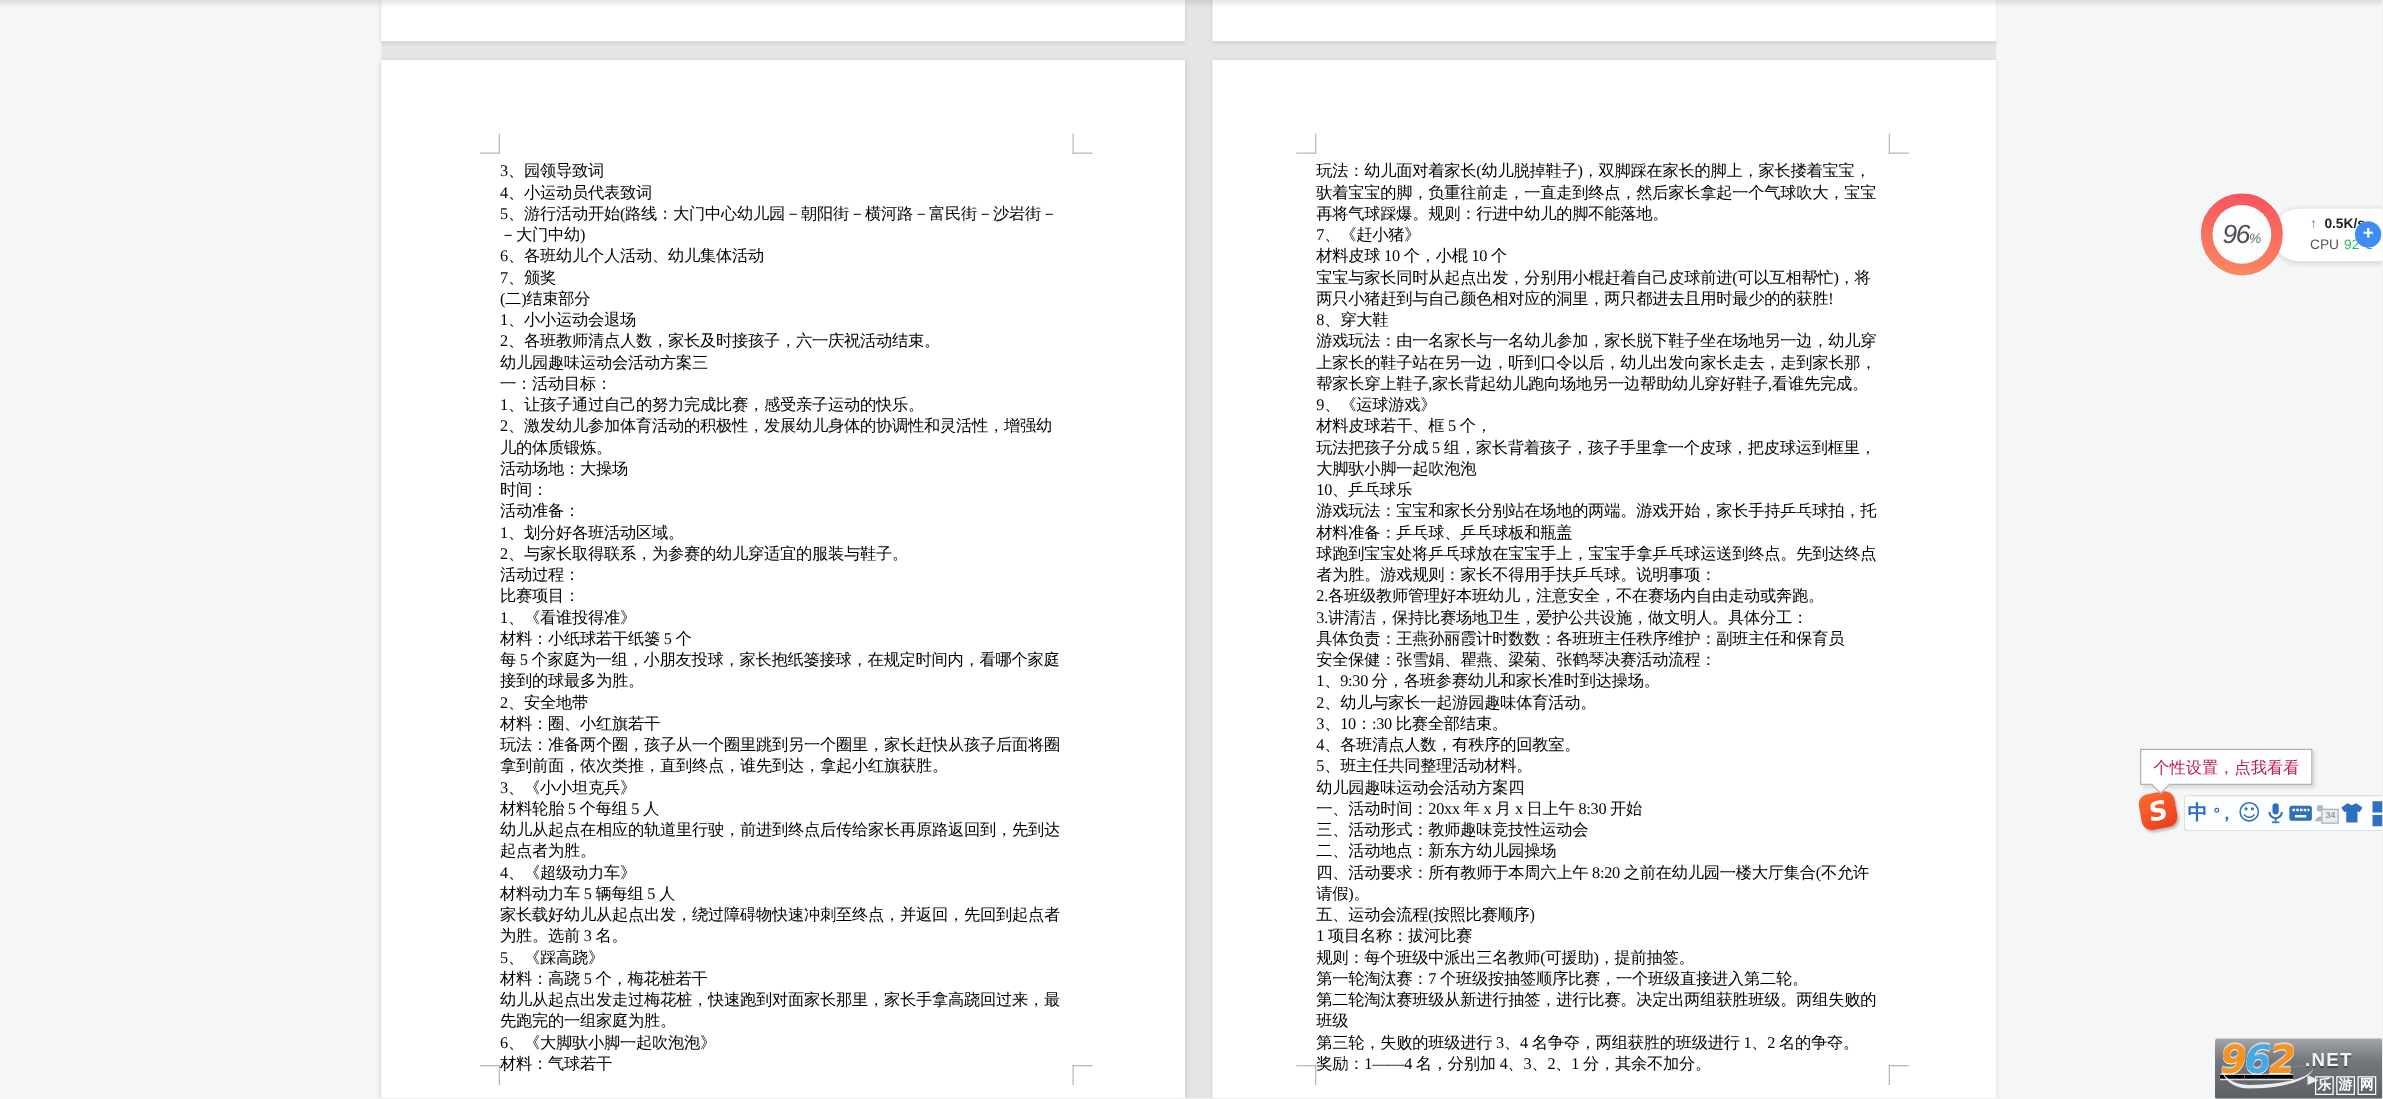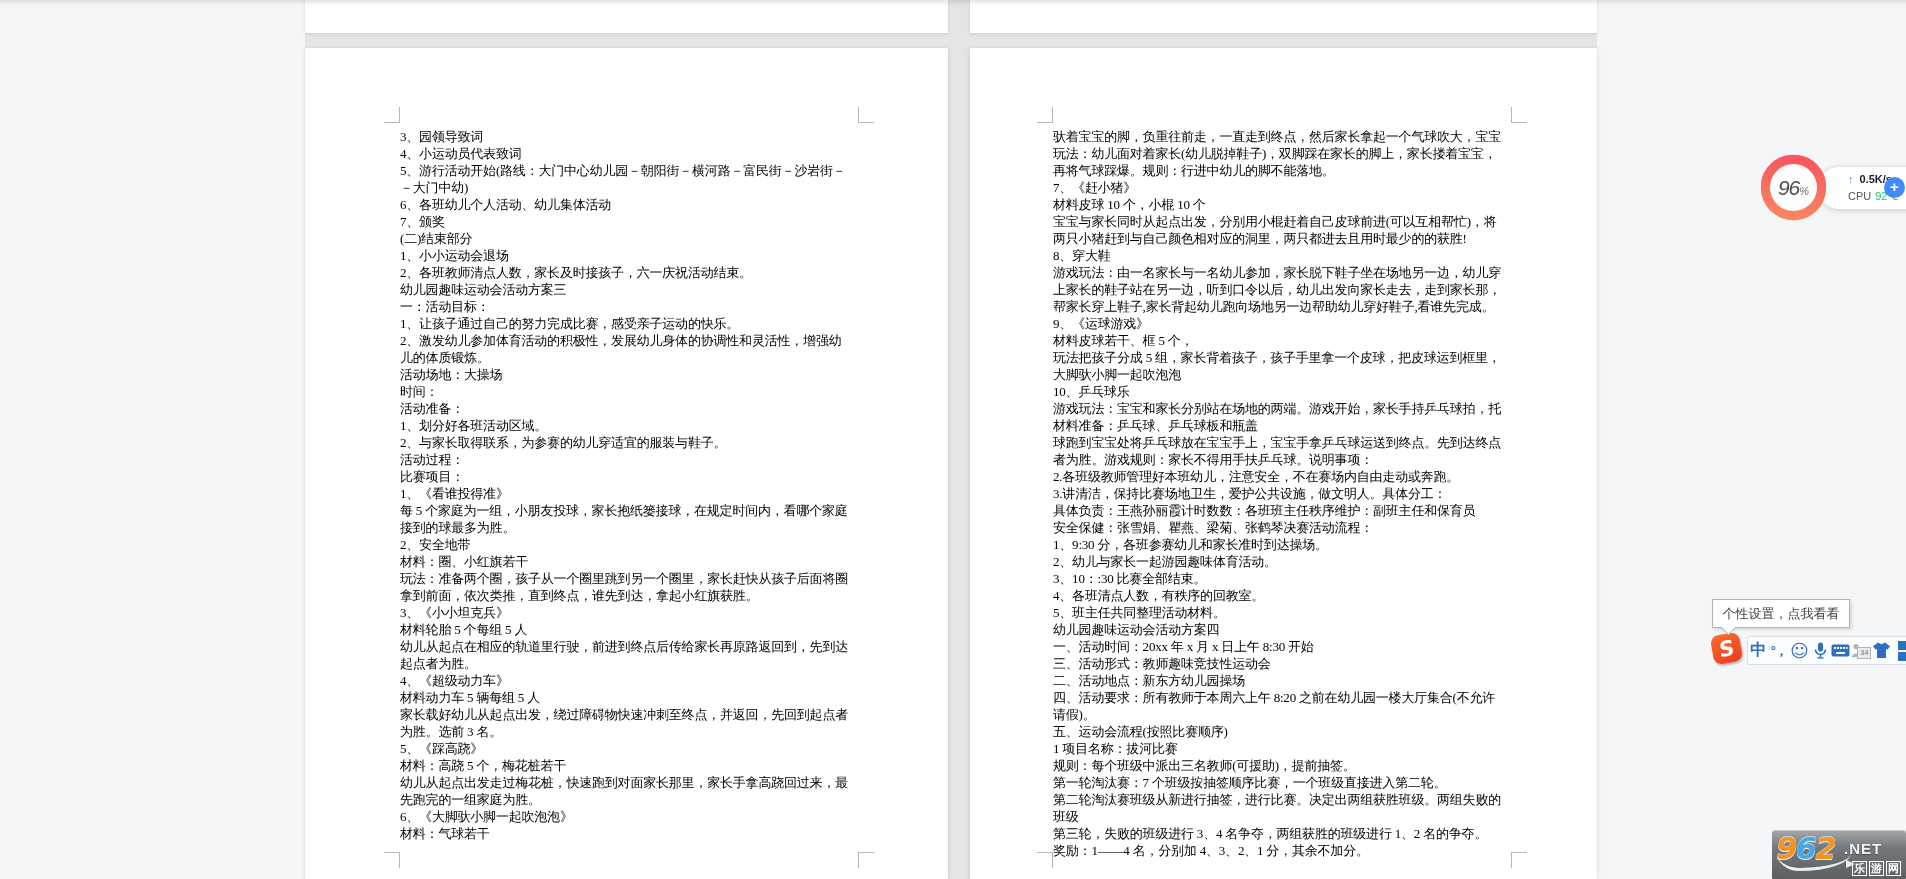--- a/index.html
+++ b/index.html
@@ -51,21 +51,21 @@
              border-radius:53% 47% 50% 50% / 47% 53% 49% 51%;
              transform:rotate(40deg);opacity:.9;}
   .ball-core{position:absolute;left:9px;top:9px;width:47px;height:47px;border-radius:50%;
              background:#fdfdfd;display:flex;align-items:center;justify-content:center;}
   .pct-num{font-size:21px;color:#4a4d52;letter-spacing:-1px;}
   .pct-sign{font-size:11px;color:#6a6d72;margin-top:7px;}
 
   
   .tooltip{position:absolute;left:1712px;top:599px;width:136px;height:27px;background:#fff;
            border:1px solid #b2b2b2;box-shadow:2px 2px 3px rgba(0,0,0,0.12);z-index:40;
-           display:flex;align-items:center;justify-content:center;font-size:13px;color:#404040;}
+           display:flex;align-items:center;justify-content:center;font-size:13px;color:#be185d;}
   .tooltip::after{content:"";position:absolute;left:10px;bottom:-6px;width:10px;height:10px;
            background:#fff;border-right:1px solid #b2b2b2;border-bottom:1px solid #b2b2b2;
            transform:rotate(45deg);}
 
   
   .ime-bar{position:absolute;left:1747px;top:636px;width:159px;height:27px;
            background:#fcfdfe;border:1px solid #dcdfe3;border-right:none;
            border-radius:3px 0 0 3px;z-index:35;display:flex;align-items:center;}
   .ime-icon{width:22px;display:flex;align-items:center;justify-content:center;height:27px;}
   .sogou-logo{position:absolute;left:1712px;top:634px;width:29px;height:29px;z-index:36;
@@ -83,21 +83,21 @@
   .stats-book i{font-style:normal;font-weight:bold;font-size:7px;color:#8d99a5;line-height:1;}
   .halfgrid{width:9px;height:20px;display:flex;flex-direction:column;gap:2px;margin-left:6px;}
   .halfgrid div{width:9px;height:9px;background:#2e6fc0;}
 
   
   .wm{position:absolute;left:1772px;top:830px;width:134px;height:49px;z-index:40;
       background:linear-gradient(180deg,#a2a6a9 0%,#74787c 35%,#5b5f63 100%);
       border-top:1px solid #c9cbcd;border-radius:3px;overflow:hidden;}
   .wm-962{position:absolute;left:4px;top:-1px;font-style:italic;font-weight:900;font-size:31px;
       letter-spacing:-2px;font-family:"DejaVu Sans",sans-serif;
-      text-shadow:0 1px 0 #fff,0 -1px 0 rgba(255,255,255,.6);}
+      text-shadow:0 1px 0 #fff,0 -1px 0 rgba(255,255,255,.6);text-decoration:underline;}
   .d-orange{color:#f69220;}
   .d-blue{color:#45a7e3;}
   .wm-net{position:absolute;left:72px;top:9px;font-weight:800;font-size:15px;color:#f2f3f4;
       letter-spacing:1px;text-shadow:0 1px 1px rgba(0,0,0,.4);}
   .wm-swoosh{position:absolute;left:5px;top:22px;width:74px;height:15px;
       border-bottom:3px solid #eceded;border-radius:0 0 70% 30% / 0 0 100% 100%;}
   .wm-arrowhead{position:absolute;left:74px;top:29px;width:0;height:0;
       border-left:9px solid #eceded;border-top:4px solid transparent;border-bottom:4px solid transparent;}
   .wm-site{position:absolute;right:5px;bottom:4px;display:flex;gap:2px;}
   .wm-char{border:1px solid #fff;color:#fff;font-size:11px;font-weight:bold;
@@ -129,20 +129,21 @@
         <div class="doc-line">2、激发幼儿参加体育活动的积极性，发展幼儿身体的协调性和灵活性，增强幼</div>
         <div class="doc-line">儿的体质锻炼。</div>
         <div class="doc-line">活动场地：大操场</div>
         <div class="doc-line">时间：</div>
         <div class="doc-line">活动准备：</div>
         <div class="doc-line">1、划分好各班活动区域。</div>
         <div class="doc-line">2、与家长取得联系，为参赛的幼儿穿适宜的服装与鞋子。</div>
         <div class="doc-line">活动过程：</div>
         <div class="doc-line">比赛项目：</div>
         <div class="doc-line">1、《看谁投得准》</div>
+        <div class="doc-line">材料：小纸球若干纸篓 5 个</div>
         <div class="doc-line">每 5 个家庭为一组，小朋友投球，家长抱纸篓接球，在规定时间内，看哪个家庭</div>
         <div class="doc-line">接到的球最多为胜。</div>
         <div class="doc-line">2、安全地带</div>
         <div class="doc-line">材料：圈、小红旗若干</div>
         <div class="doc-line">玩法：准备两个圈，孩子从一个圈里跳到另一个圈里，家长赶快从孩子后面将圈</div>
         <div class="doc-line">拿到前面，依次类推，直到终点，谁先到达，拿起小红旗获胜。</div>
         <div class="doc-line">3、《小小坦克兵》</div>
         <div class="doc-line">材料轮胎 5 个每组 5 人</div>
         <div class="doc-line">幼儿从起点在相应的轨道里行驶，前进到终点后传给家长再原路返回到，先到达</div>
         <div class="doc-line">起点者为胜。</div>
@@ -153,22 +154,22 @@
         <div class="doc-line">5、《踩高跷》</div>
         <div class="doc-line">材料：高跷 5 个，梅花桩若干</div>
         <div class="doc-line">幼儿从起点出发走过梅花桩，快速跑到对面家长那里，家长手拿高跷回过来，最</div>
         <div class="doc-line">先跑完的一组家庭为胜。</div>
         <div class="doc-line">6、《大脚驮小脚一起吹泡泡》</div>
         <div class="doc-line">材料：气球若干</div>
       </div>
   </div>
   <div class="page page2">
     <div class="textarea ta2">
+        <div class="doc-line">玩法：幼儿面对着家长(幼儿脱掉鞋子)，双脚踩在家长的脚上，家长搂着宝宝，</div>
         <div class="doc-line">驮着宝宝的脚，负重往前走，一直走到终点，然后家长拿起一个气球吹大，宝宝</div>
-        <div class="doc-line">玩法：幼儿面对着家长(幼儿脱掉鞋子)，双脚踩在家长的脚上，家长搂着宝宝，</div>
         <div class="doc-line">再将气球踩爆。规则：行进中幼儿的脚不能落地。</div>
         <div class="doc-line">7、《赶小猪》</div>
         <div class="doc-line">材料皮球 10 个，小棍 10 个</div>
         <div class="doc-line">宝宝与家长同时从起点出发，分别用小棍赶着自己皮球前进(可以互相帮忙)，将</div>
         <div class="doc-line">两只小猪赶到与自己颜色相对应的洞里，两只都进去且用时最少的的获胜!</div>
         <div class="doc-line">8、穿大鞋</div>
         <div class="doc-line">游戏玩法：由一名家长与一名幼儿参加，家长脱下鞋子坐在场地另一边，幼儿穿</div>
         <div class="doc-line">上家长的鞋子站在另一边，听到口令以后，幼儿出发向家长走去，走到家长那，</div>
         <div class="doc-line">帮家长穿上鞋子,家长背起幼儿跑向场地另一边帮助幼儿穿好鞋子,看谁先完成。</div>
         <div class="doc-line">9、《运球游戏》</div>

